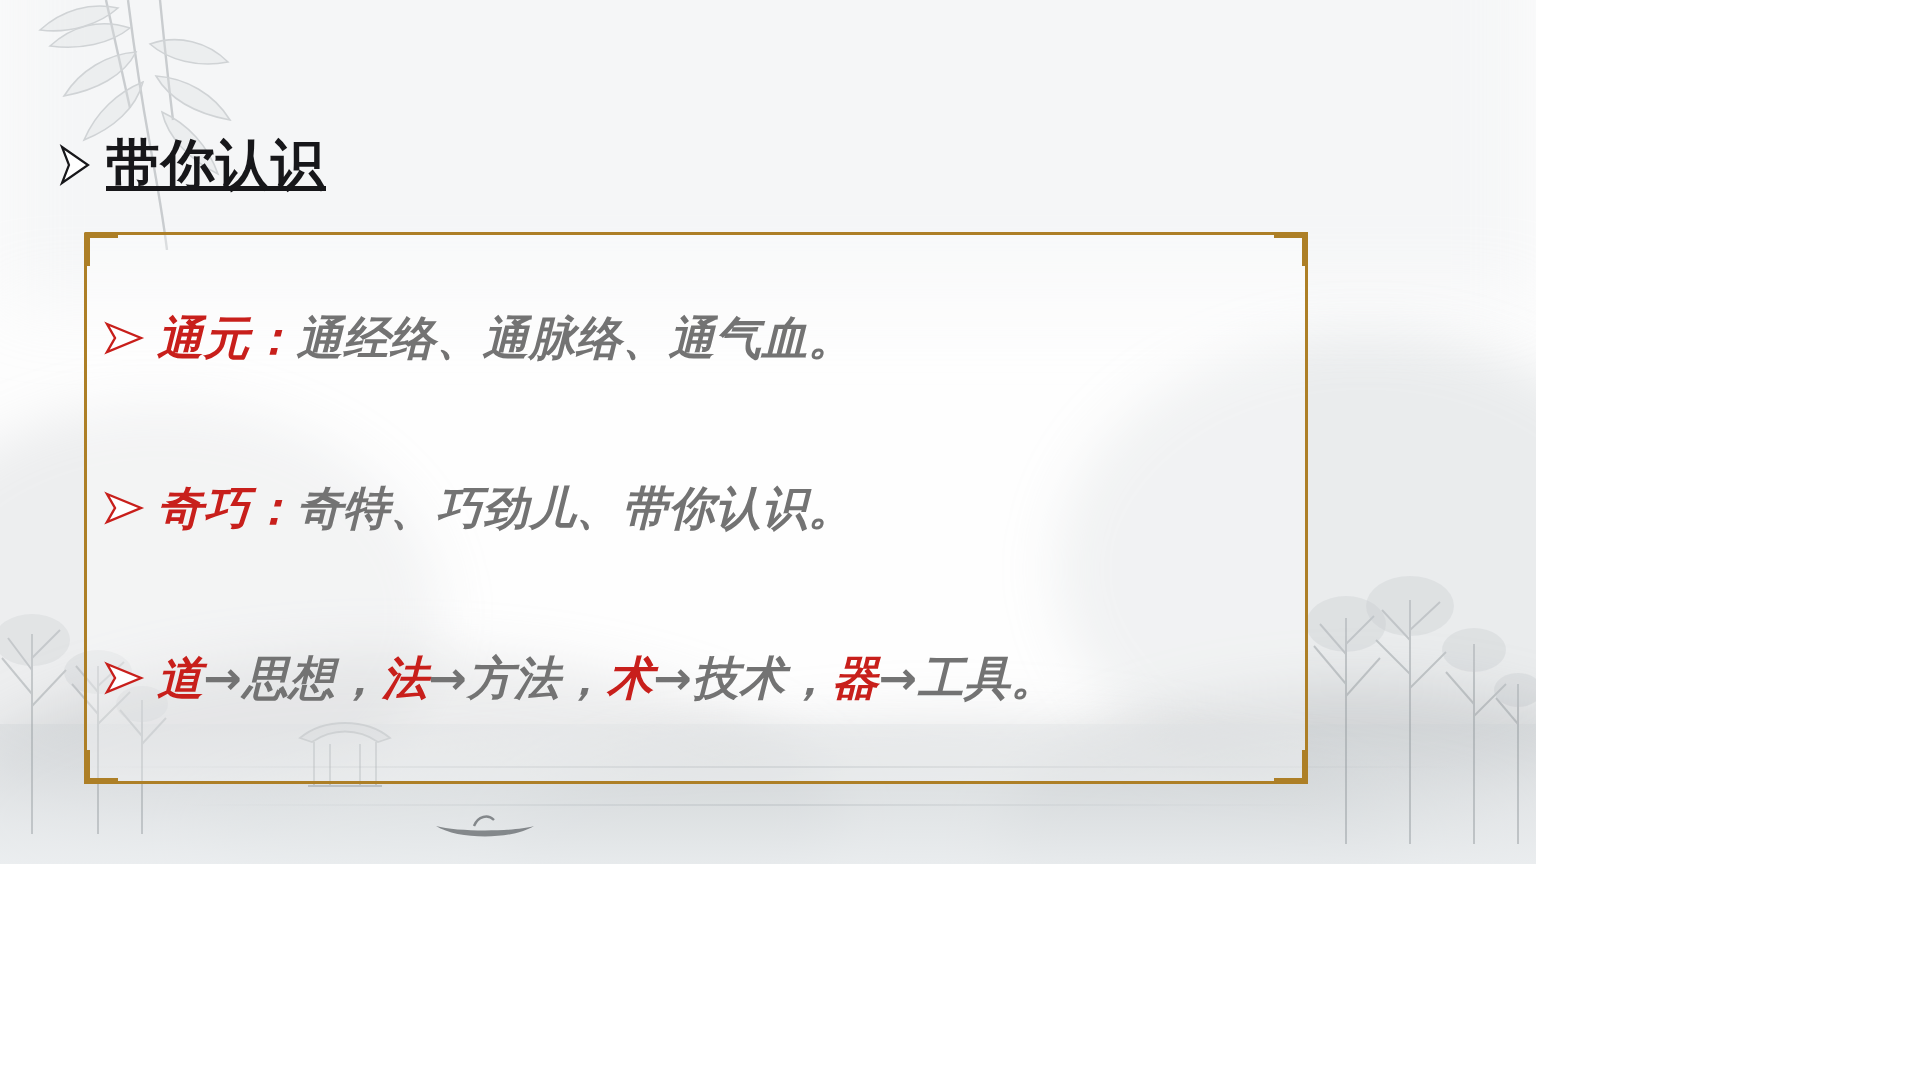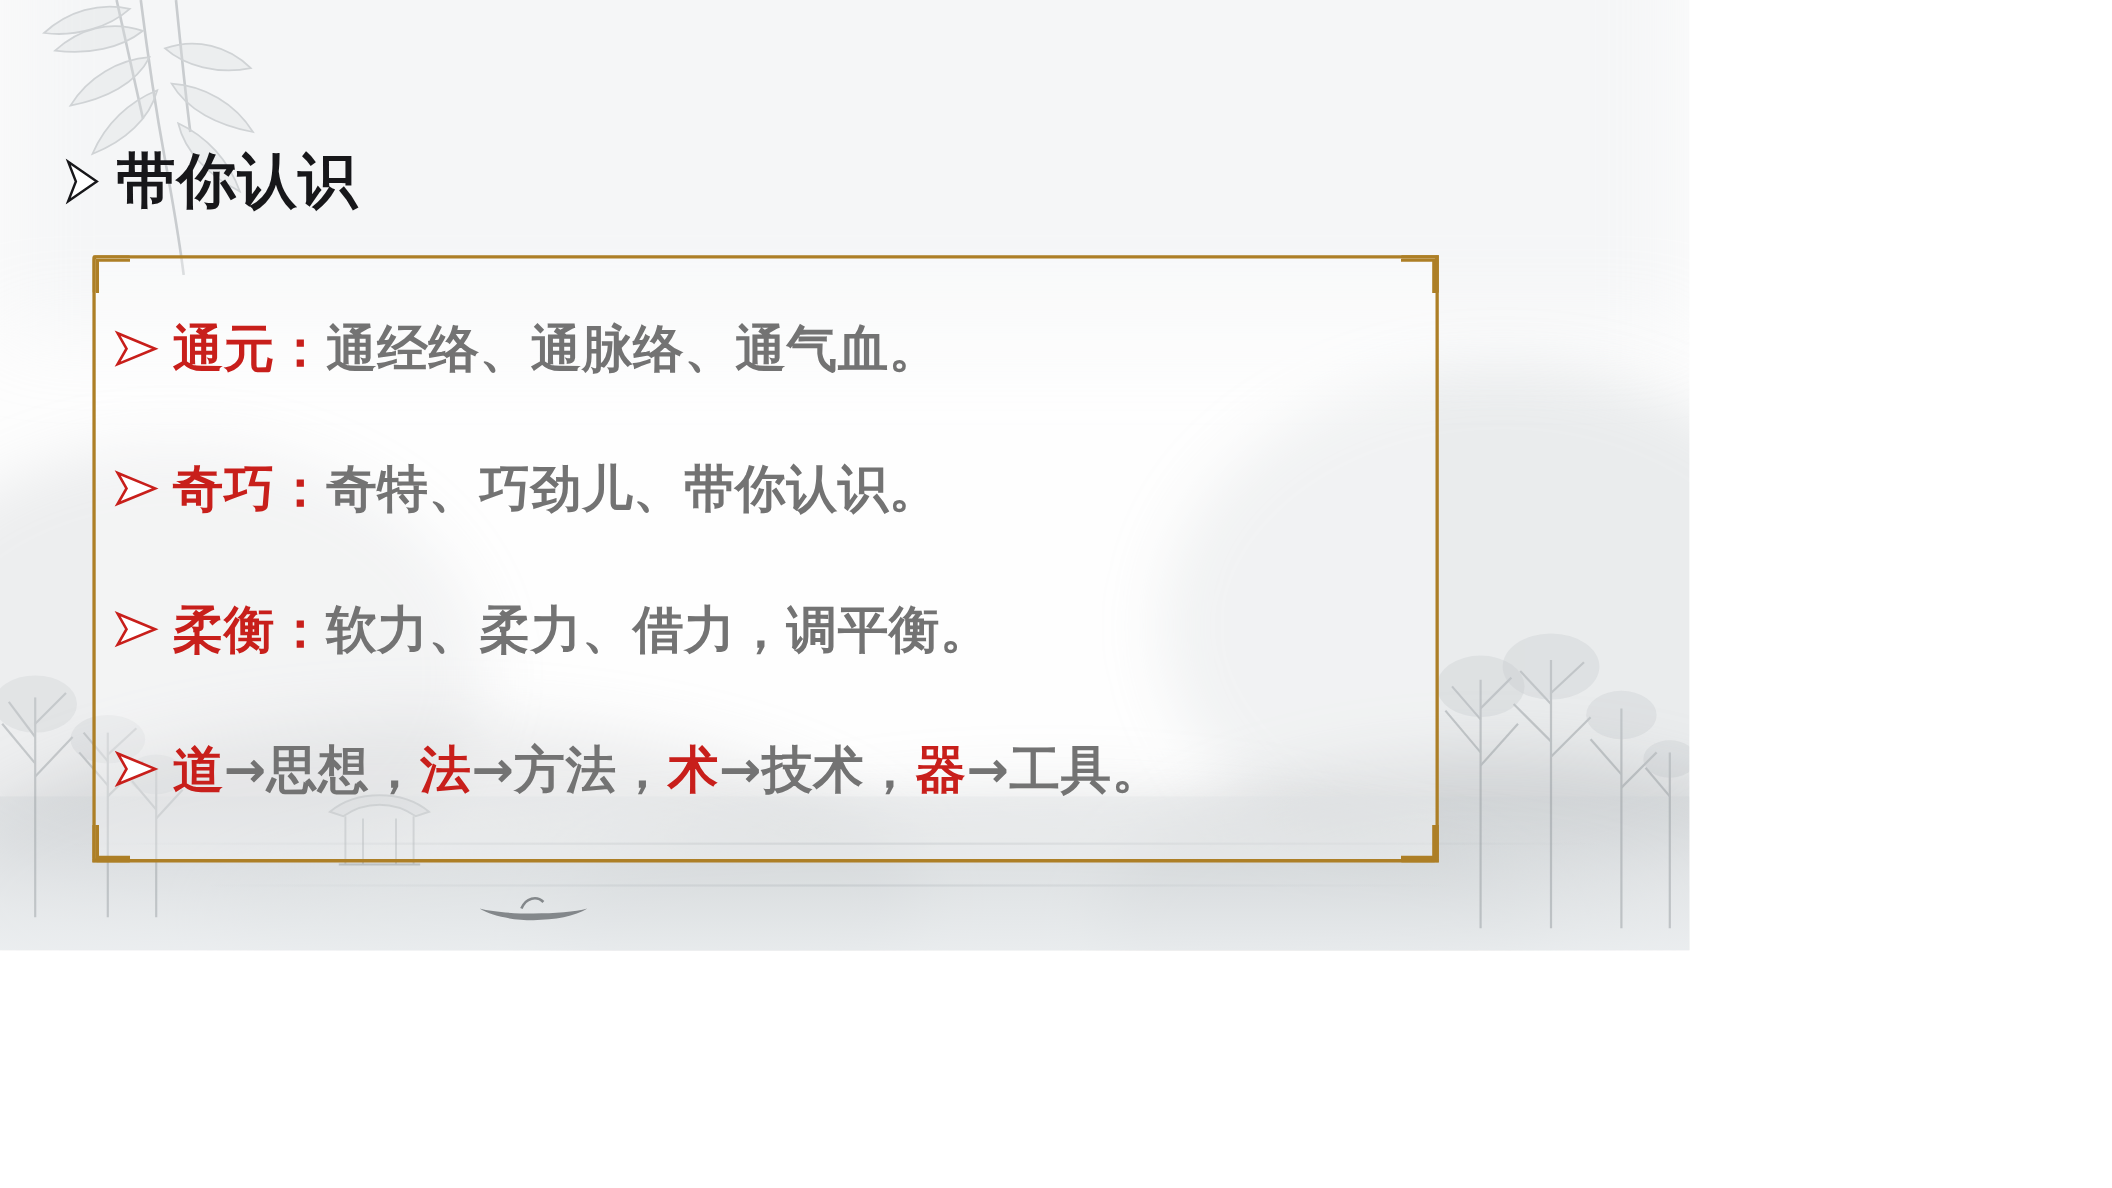--- a/index.html
+++ b/index.html
@@ -44,21 +44,21 @@
   #title-row{
     position:absolute;left:58px;top:138px;
     display:flex;align-items:center;gap:14px;
     white-space:nowrap;
   }
   .title-bullet{width:34px;height:42px;display:inline-block;flex:none;}
   .title-text{
     font-size:54px;font-weight:700;letter-spacing:1px;line-height:1;
     font-family:"DejaVu Sans","Liberation Sans",sans-serif;
   }
-  .t-black{color:#17171a;}
+  .t-black{color:#17171a;text-decoration:underline;}
   .t-red{color:#c81f1b;}
 
   
   #frame{
     position:absolute;left:84px;top:232px;width:1224px;height:552px;
     border:3px solid #ad7f26;border-radius:4px;
     background:rgba(255,255,255,.34);
     box-sizing:border-box;
   }
   
@@ -68,21 +68,21 @@
   .c-tr{right:-3px;top:-3px;border-left:none;border-bottom:none;
         box-shadow:inset -9px 9px 0 -6px #ad7f26;}
   .c-bl{left:-3px;bottom:-3px;border-right:none;border-top:none;
         box-shadow:inset 9px -9px 0 -6px #ad7f26;}
   .c-br{right:-3px;bottom:-3px;border-left:none;border-top:none;
         box-shadow:inset -9px -9px 0 -6px #ad7f26;}
 
   #lines{
     position:absolute;left:0;top:0;width:100%;height:100%;
     display:flex;flex-direction:column;justify-content:space-around;
-    padding:18px 0 18px 0;box-sizing:border-box;
+    padding:18px 0 18px 0;box-sizing:border-box;font-style:italic;
   }
   .line{
     display:flex;align-items:center;white-space:nowrap;
     padding-left:16px;
   }
   .bullet{width:42px;height:34px;flex:none;margin-right:12px;}
   .seg{
     font-size:46px;font-weight:700;line-height:1.05;letter-spacing:.5px;
     font-family:"DejaVu Sans","Liberation Sans",sans-serif;
   }
@@ -208,27 +208,20 @@
     </div>
 
     <div class="line">
       <svg class="bullet" viewBox="0 0 42 34">
         <path d="M4 3 L38 17 L4 31 L12 17 Z" fill="#ffffff" stroke="#c81f1b" stroke-width="2.4" stroke-linejoin="miter"></path>
       </svg>
       <span class="seg red">奇巧：</span>
       <span class="seg black">奇特、巧劲儿、带你认识。</span>
     </div>
 
-    <div class="line">
-      <svg class="bullet" viewBox="0 0 42 34">
-        <path d="M4 3 L38 17 L4 31 L12 17 Z" fill="#ffffff" stroke="#c81f1b" stroke-width="2.4" stroke-linejoin="miter"></path>
-      </svg>
-      <span class="seg red">柔衡：</span>
-      <span class="seg black">软力、柔力、借力，调平衡。</span>
-    </div>
 
     <div class="line">
       <svg class="bullet" viewBox="0 0 42 34">
         <path d="M4 3 L38 17 L4 31 L12 17 Z" fill="#ffffff" stroke="#c81f1b" stroke-width="2.4" stroke-linejoin="miter"></path>
       </svg>
       <span class="seg red">道</span>
       <span class="seg black">→思想，</span>
       <span class="seg red">法</span>
       <span class="seg black">→方法，</span>
       <span class="seg red">术</span>

